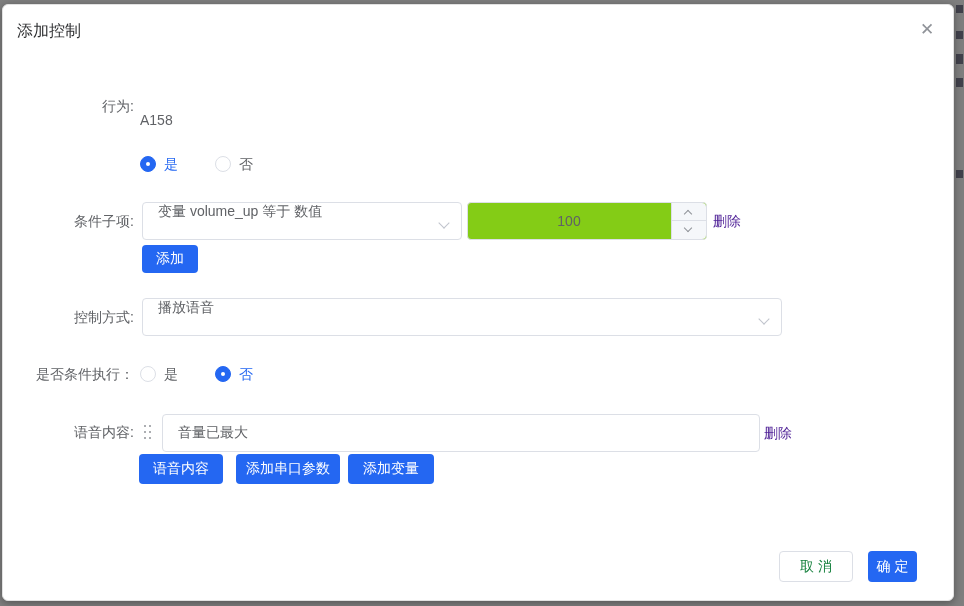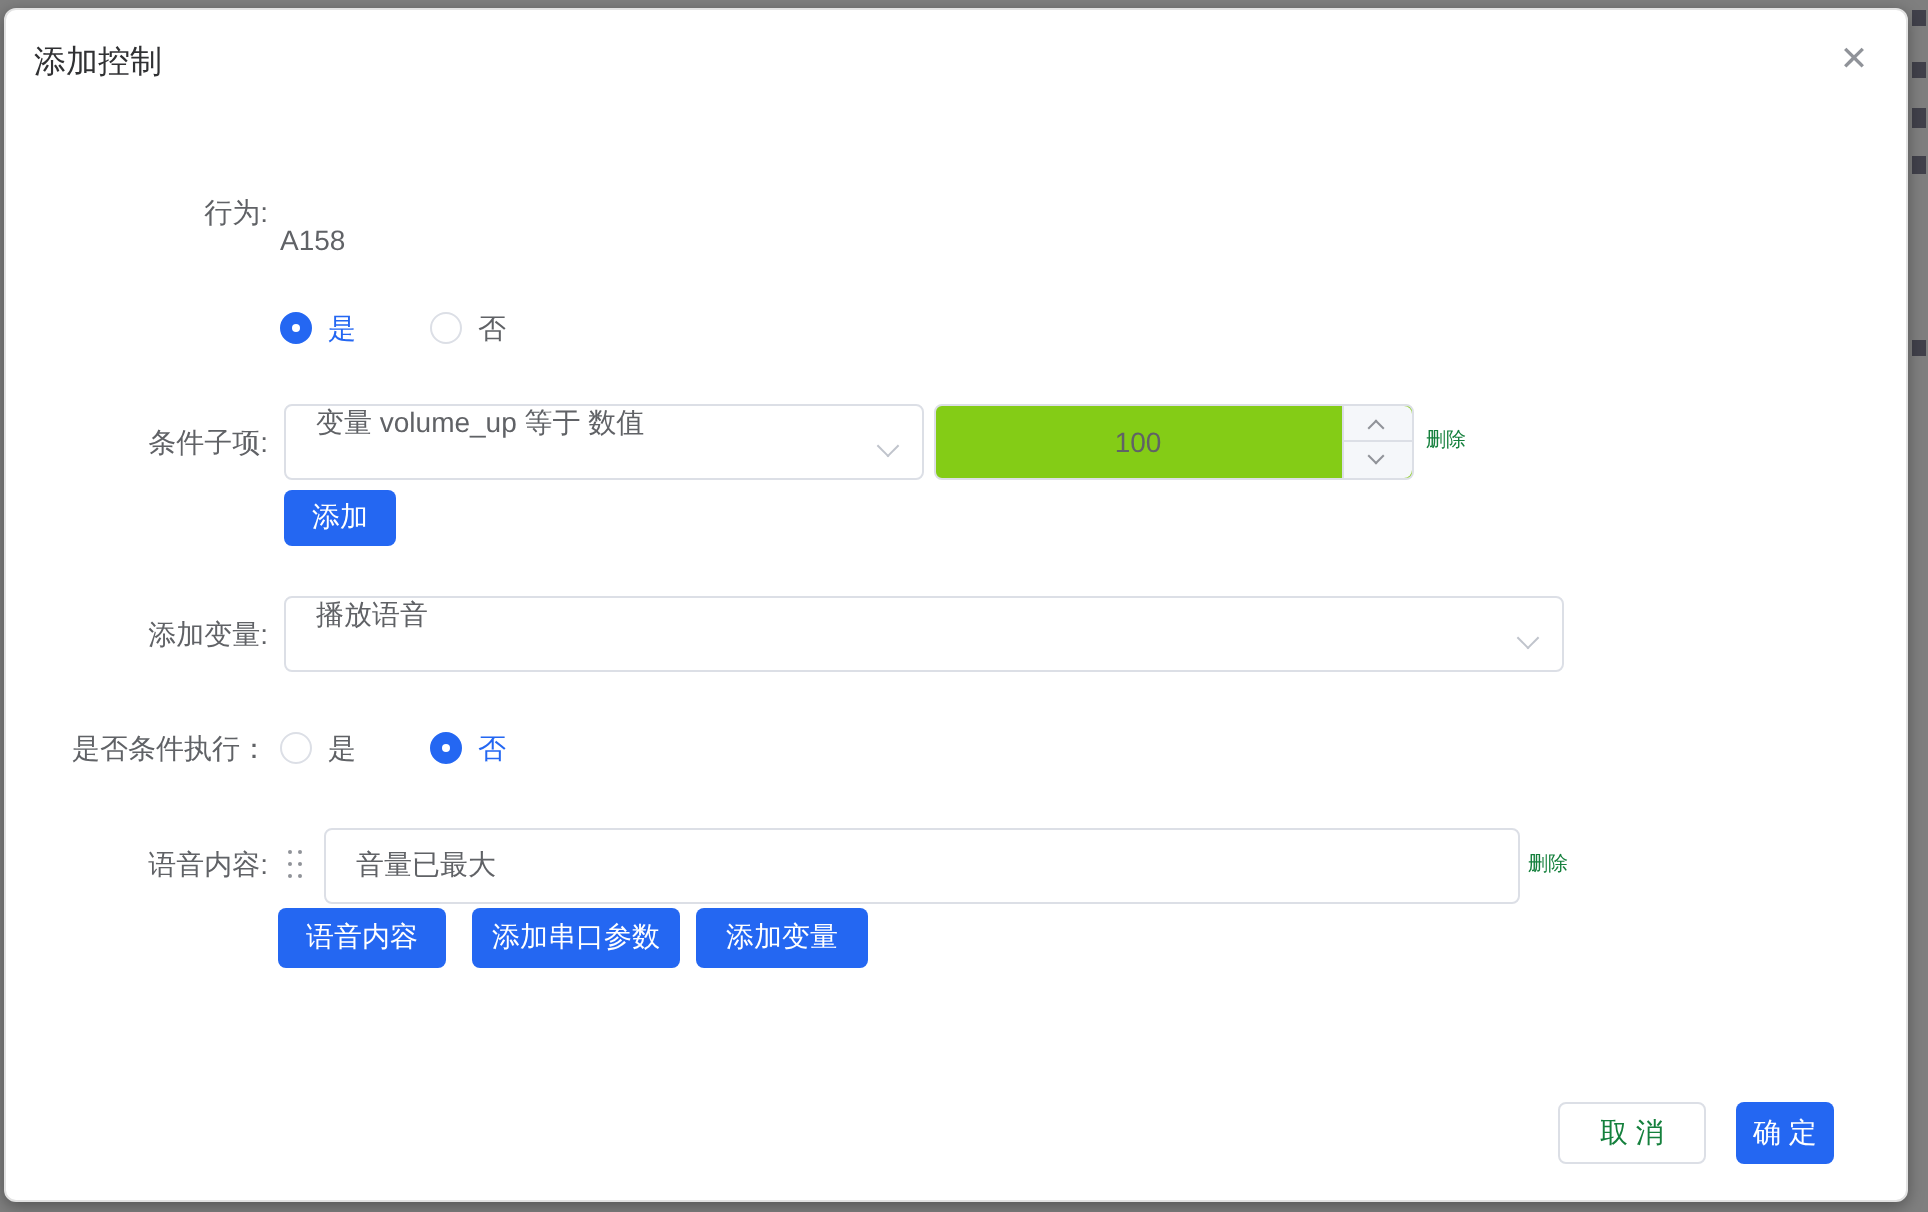--- a/index.html
+++ b/index.html
@@ -29,21 +29,21 @@
   .numwrap input { position:absolute; left:0; top:0; width:202px; height:36px; border:none; outline:none;
                    text-align:center; font-size:14px; color:#606266; font-family:inherit; background:transparent; }
   .stepper { position:absolute; right:0; top:0; width:35px; height:36px; border-left:1px solid #dcdfe6; }
   .step { position:relative; width:100%; height:18px; background:#f5f7fa; cursor:pointer; }
   .step.up { border-bottom:1px solid #dcdfe6; border-top-right-radius:4px; }
   .step.down { border-bottom-right-radius:4px; }
   .caret { position:absolute; left:13px; width:6px; height:6px;
            border-left:1px solid #909399; border-top:1px solid #909399; }
   .caret.u { top:8px; transform:rotate(45deg); }
   .caret.d { top:4px; transform:rotate(225deg); }
-  .link { position:absolute; font-size:10px; color:#15803d; line-height:20px; text-decoration:none; cursor:pointer; }
+  .link { position:absolute; font-size:14px; color:#4c1d95; line-height:20px; text-decoration:none; cursor:pointer; }
   .btn-blue { position:absolute; background:#2467f2; color:#fff; border:none; border-radius:4px;
               font-size:14px; font-family:inherit; cursor:pointer; }
   .textwrap { position:absolute; height:38px; border:1px solid #dcdfe6; border-radius:4px; background:#fff; }
   .textwrap input { width:100%; height:36px; border:none; outline:none; padding:0 15px;
                     font-size:14px; color:#606266; font-family:inherit; background:transparent; border-radius:4px; }
   .drag { position:absolute; width:8px; height:14px; cursor:grab; }
   .drag i { position:absolute; width:2px; height:2px; border-radius:50%; background:#909399; }
   .btn-plain { position:absolute; background:#fff; border:1px solid #dcdfe6; border-radius:4px;
                color:#15803d; font-size:14px; font-family:inherit; cursor:pointer; }
 </style>
@@ -84,21 +84,21 @@
             <span class="caret u"></span>
           </div>
         <div class="step down">
             <span class="caret d"></span>
           </div>
       </div>
     </div>
     <a class="link" style="left:710px; top:206px">删除</a>
     <button class="btn-blue" style="left:139px; top:240px; width:56px; height:28px">添加</button>
 
-    <div class="lbl" style="top:302px">添加变量:</div>
+    <div class="lbl" style="top:302px">控制方式:</div>
     <div class="selectbox" style="left:139px; top:293px; width:640px">
       <span>播放语音</span>
       <span class="chev"></span>
     </div>
 
     <div class="lbl" style="top:359px">是否条件执行：</div>
     <span class="radio off" style="left:137px; top:361px"></span>
     <span class="rlabel" style="left:161px; top:359px">是</span>
     <span class="radio on" style="left:212px; top:361px"></span>
     <span class="rlabel sel" style="left:236px; top:359px">否</span>

